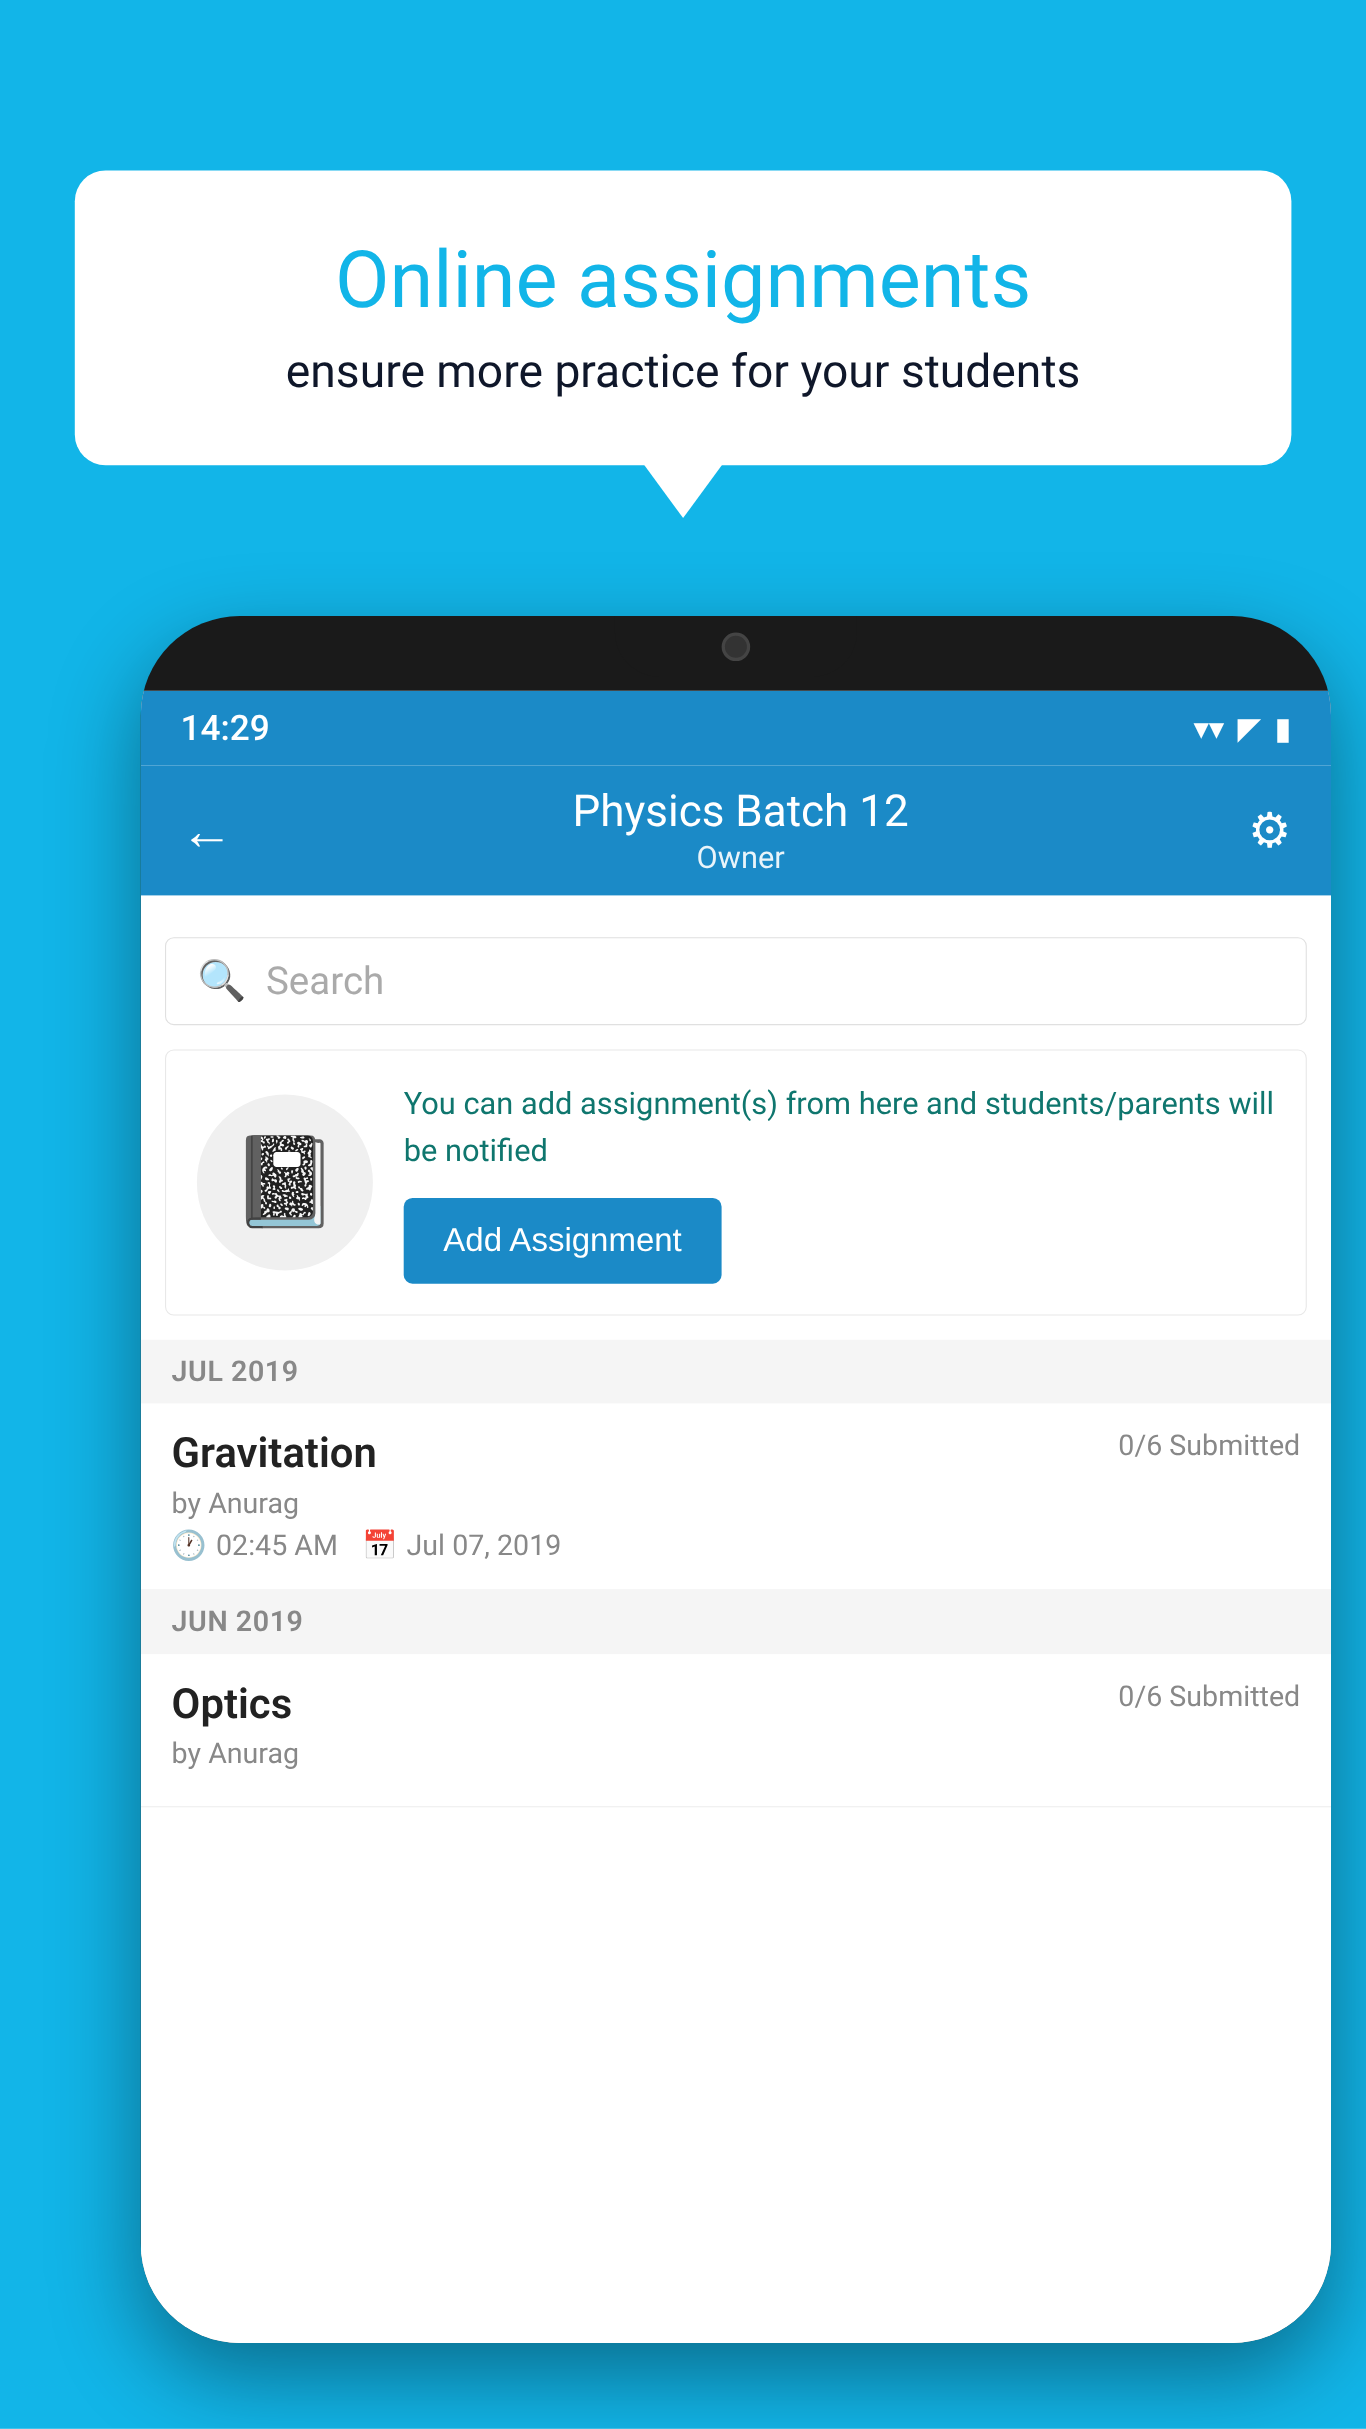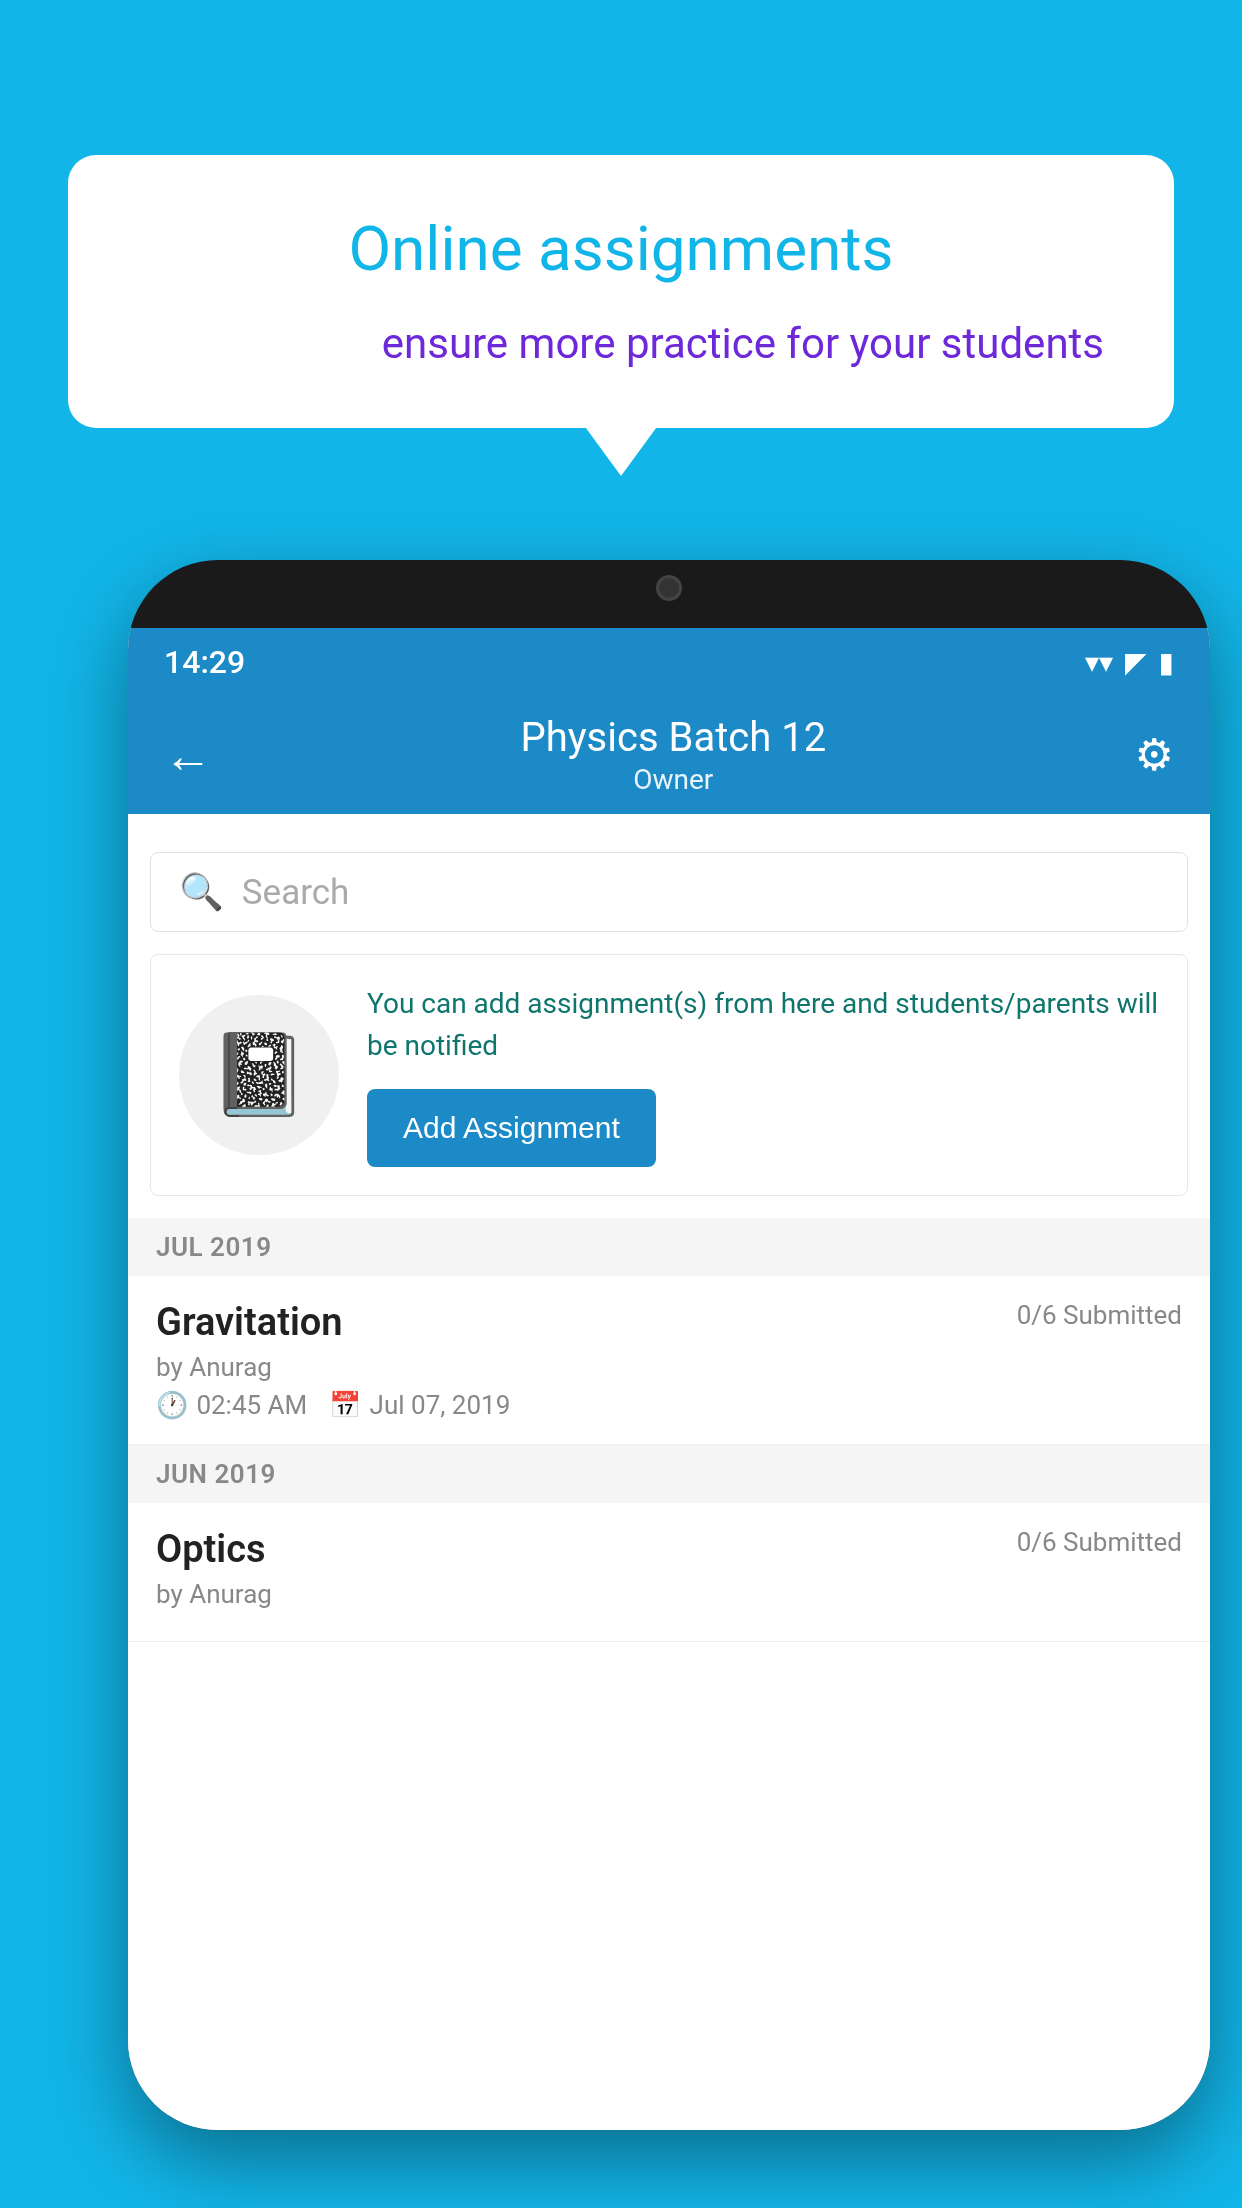--- a/index.html
+++ b/index.html
@@ -36,32 +36,31 @@
       left: 50%;
       transform: translateX(-50%);
       width: 0;
       height: 0;
       border-left: 38px solid transparent;
       border-right: 38px solid transparent;
       border-top: 52px solid white;
     }
 
     .speech-bubble-title {
-      font-size: 62px;
+      font-size: 72px;
       font-weight: 400;
       color: #12B5E8;
       line-height: 1.1;
-      margin-bottom: 36px;
+      margin-bottom: 20px;
     }
 
     .speech-bubble-subtitle {
       font-size: 42px;
-      color: #6d28d9;
+      color: #0f172a;
       font-weight: 400;
-      text-align: right;
     }
 
     
     .phone-container {
       position: absolute;
       top: 560px;
       left: 80px;
       right: 80px;
       bottom: 0;
     }

